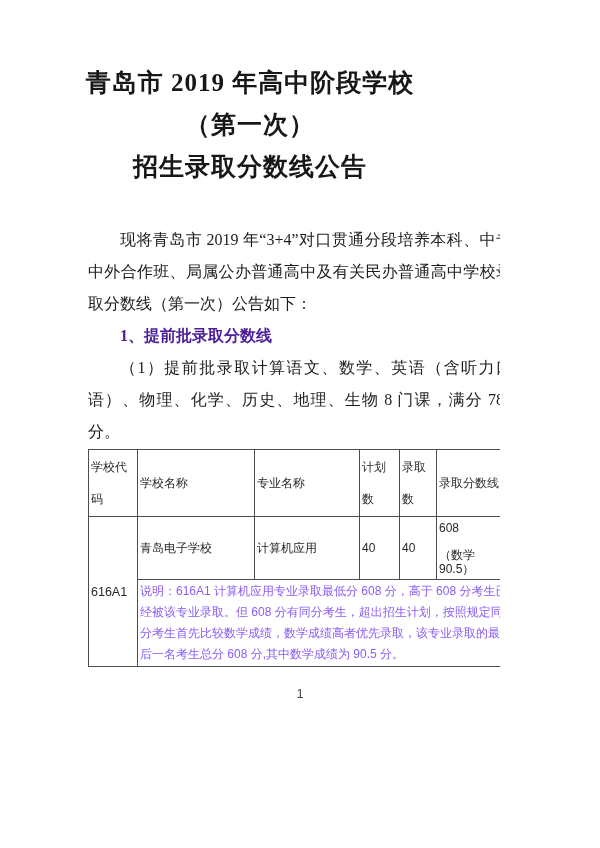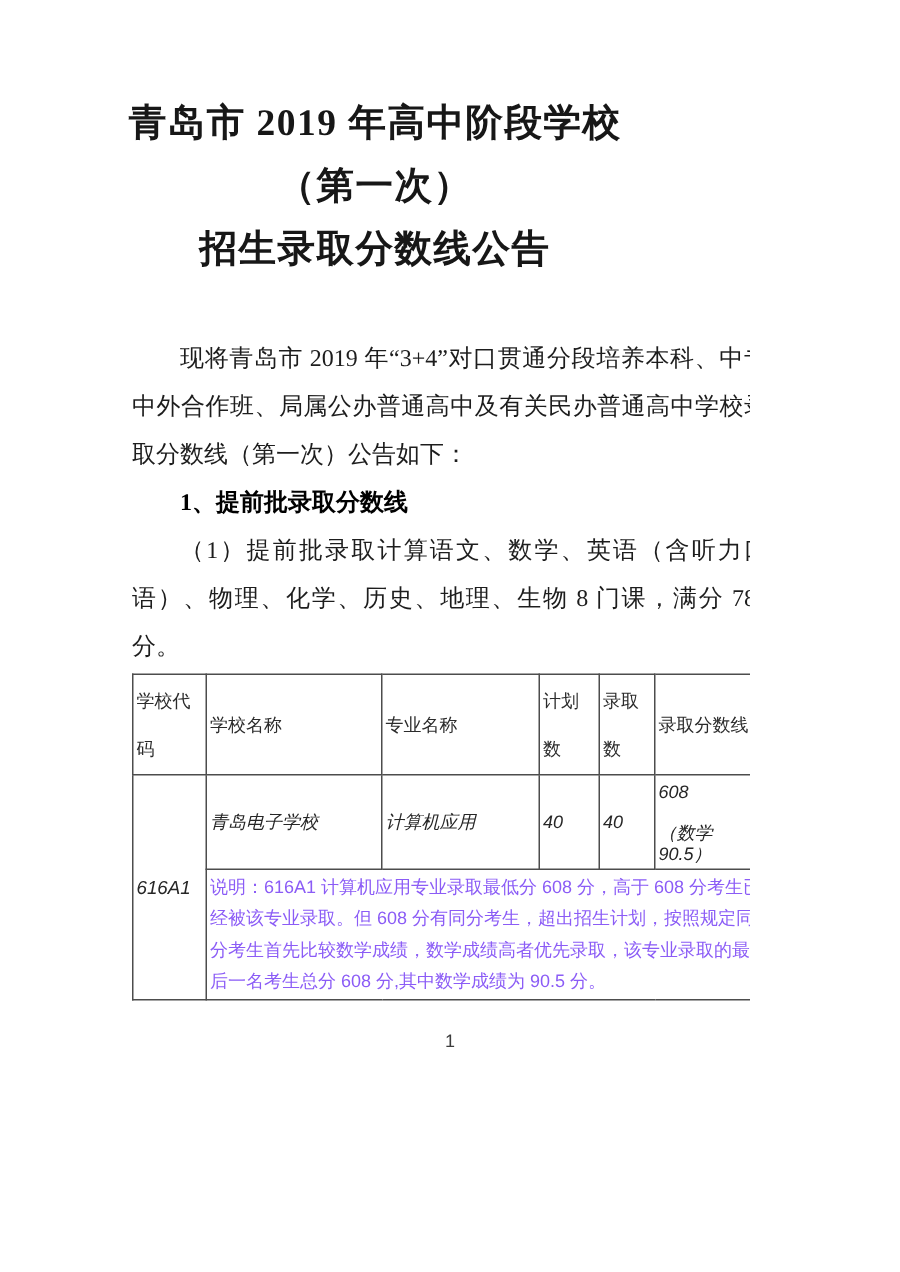--- a/index.html
+++ b/index.html
@@ -23,39 +23,39 @@
   .content {
     margin: 36px 88px 0 88px;
     width: 424px;
     font-size: 16px;
     line-height: 32px;
     text-align: justify;
     color: #1d1d1d;
   }
   .content p { margin: 0; }
   .para-indent { text-indent: 2em; }
-  .section-heading { font-weight: bold; text-indent: 2em; color: #000000; }
+  .section-heading { font-weight: bold; text-indent: 2em; color: #4c1d95; }
   table.score-table {
     width: 424px;
     border-collapse: collapse;
     table-layout: fixed;
     font-family: "Liberation Sans", "DejaVu Sans", sans-serif;
     font-size: 12px;
     color: #262626;
     margin-top: 1px;
   }
   table.score-table th, table.score-table td {
     border: 1px solid #4d4d4d;
     text-align: left;
     vertical-align: middle;
     padding: 1px 2px;
     font-weight: normal;
   }
   table.score-table th { height: 31px; font-size: 12px; color: #2b2b2b; }
-  tr.row-main td { height: 60px; font-style: italic; }
+  tr.row-main td { height: 60px; }
   td.cell-score .score-main { line-height: 16px; margin-bottom: 12px; }
   td.cell-score .score-detail { line-height: 14px; }
   td.cell-note {
     text-align: left;
     vertical-align: top;
     padding: 5px 6px 9px 6px;
     line-height: 21px;
     font-size: 12px;
     color: #8b5cf6;
   }

